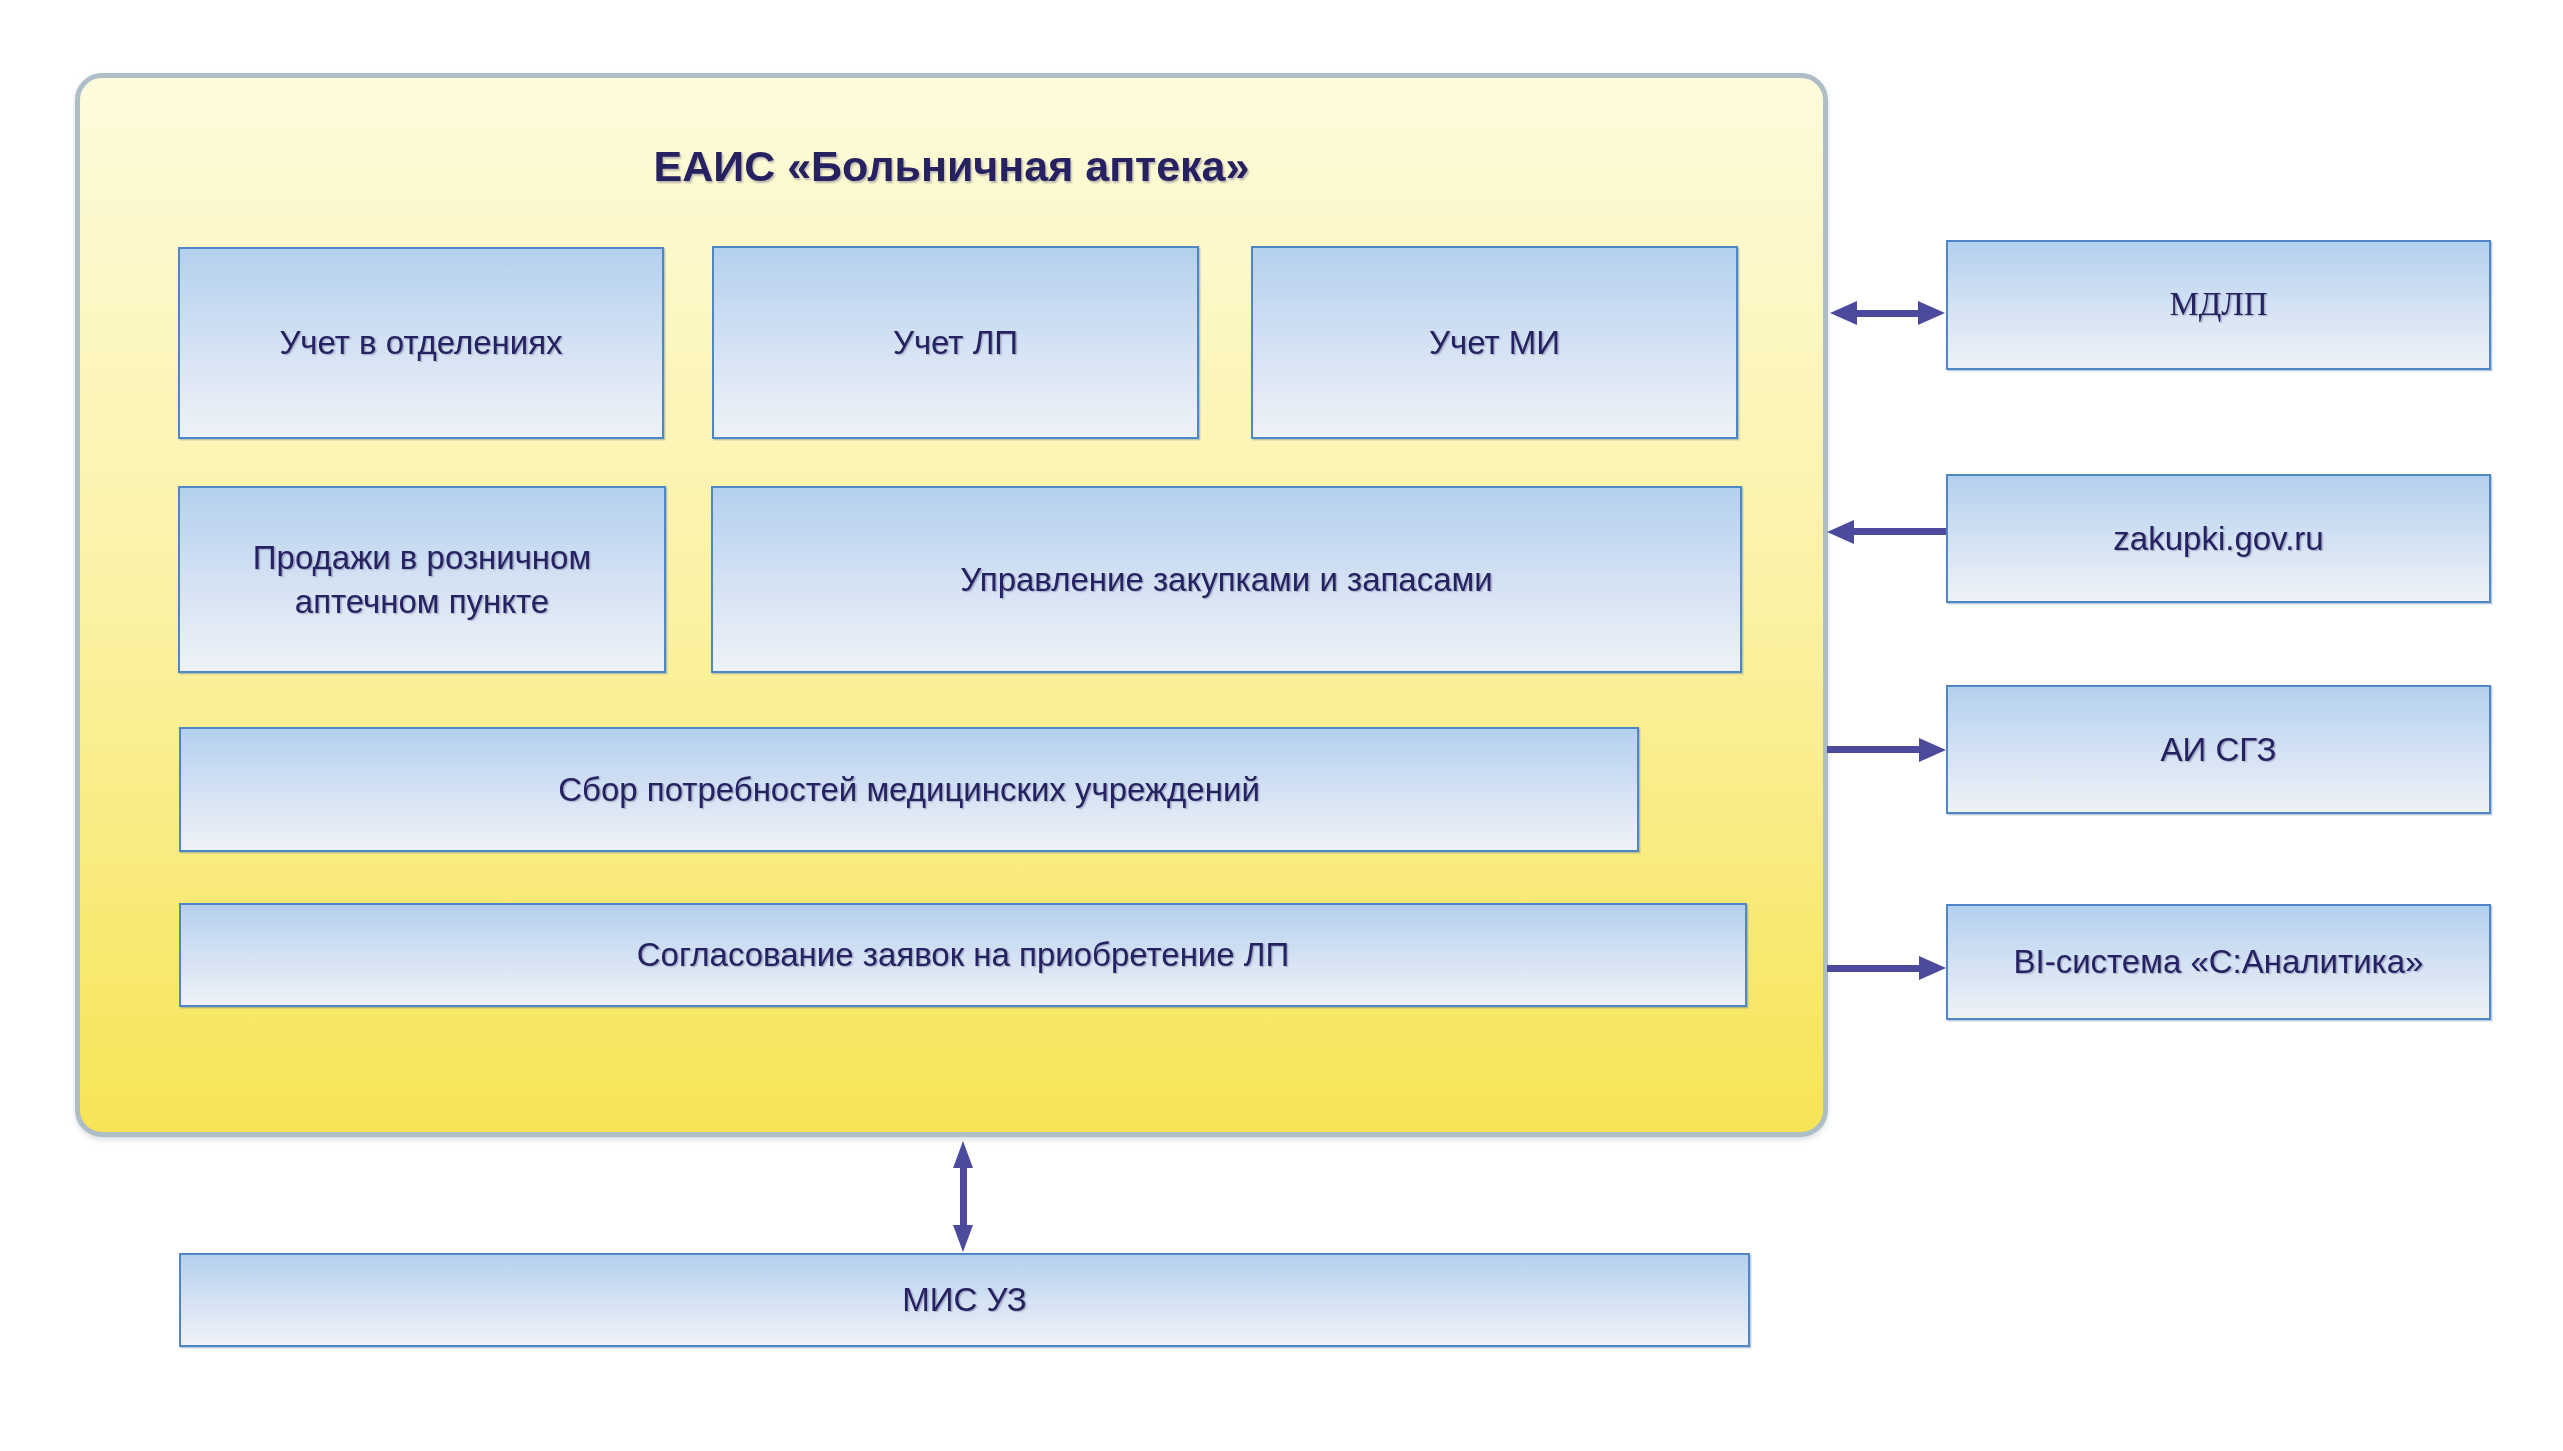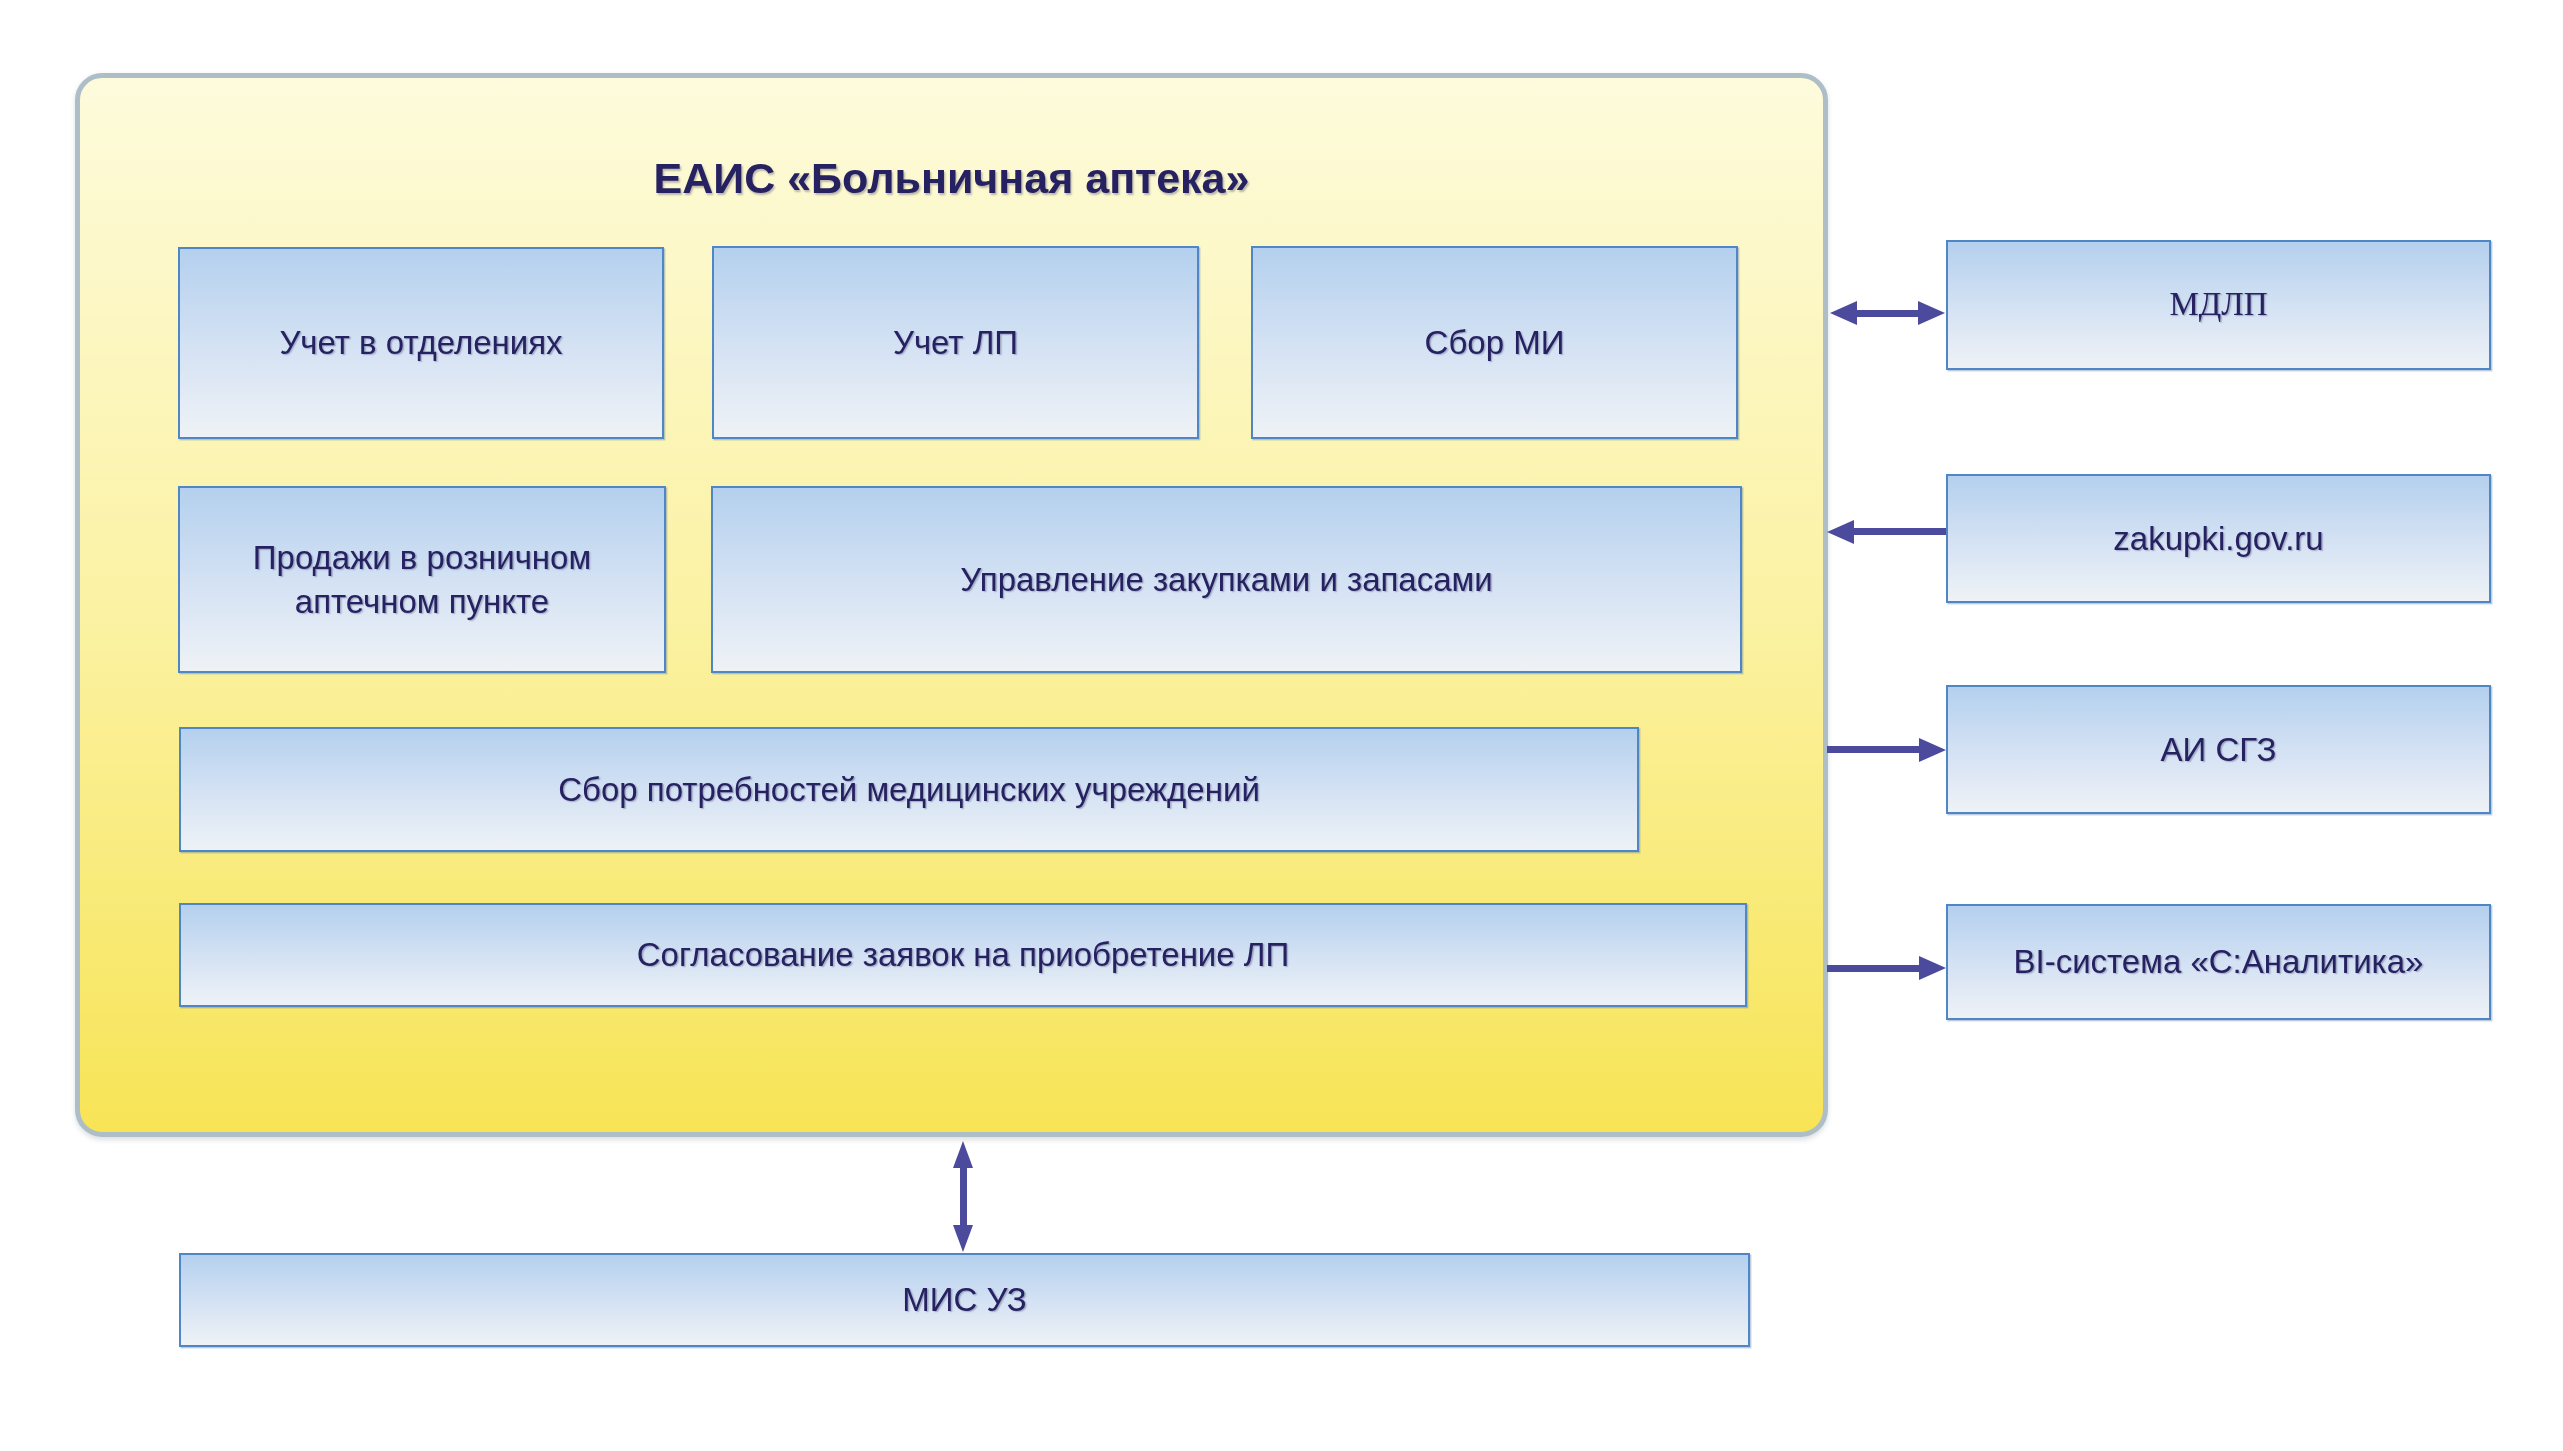--- a/index.html
+++ b/index.html
@@ -26,21 +26,21 @@
     border: 5px solid #adbec7;
     border-radius: 27px;
     background: linear-gradient(180deg, #fdfbdc 0%, #fbf2a4 50%, #f7e456 100%);
     box-shadow: 0 2.1px 5.7px rgba(120,130,140,0.25);
   }
   .eais-title {
     position: absolute;
     left: 0;
     right: 0;
     top: 64px;
-    margin: 12px;
+    margin: 0;
     text-align: center;
     font-size: 43px;
     font-weight: bold;
     color: #262160;
     text-shadow: 1.4px 2.1px 2.1px rgba(30,25,80,0.30);
   }
   
   .node {
     position: absolute;
     box-sizing: border-box;
@@ -85,21 +85,21 @@
 
   <div class="node" style="left:178px; top:247px; width:486px; height:192px;">
     <span>Учет в отделениях</span>
   </div>
 
   <div class="node" style="left:712px; top:246px; width:487px; height:193px;">
     <span>Учет ЛП</span>
   </div>
 
   <div class="node" style="left:1251px; top:246px; width:487px; height:193px;">
-    <span>Сбор МИ</span>
+    <span>Учет МИ</span>
   </div>
 
   <div class="node" style="left:178px; top:486px; width:488px; height:187px;">
     <span>Продажи в розничном аптечном пункте</span>
   </div>
 
   <div class="node" style="left:711px; top:486px; width:1031px; height:187px;">
     <span>Управление закупками и запасами</span>
   </div>
 

